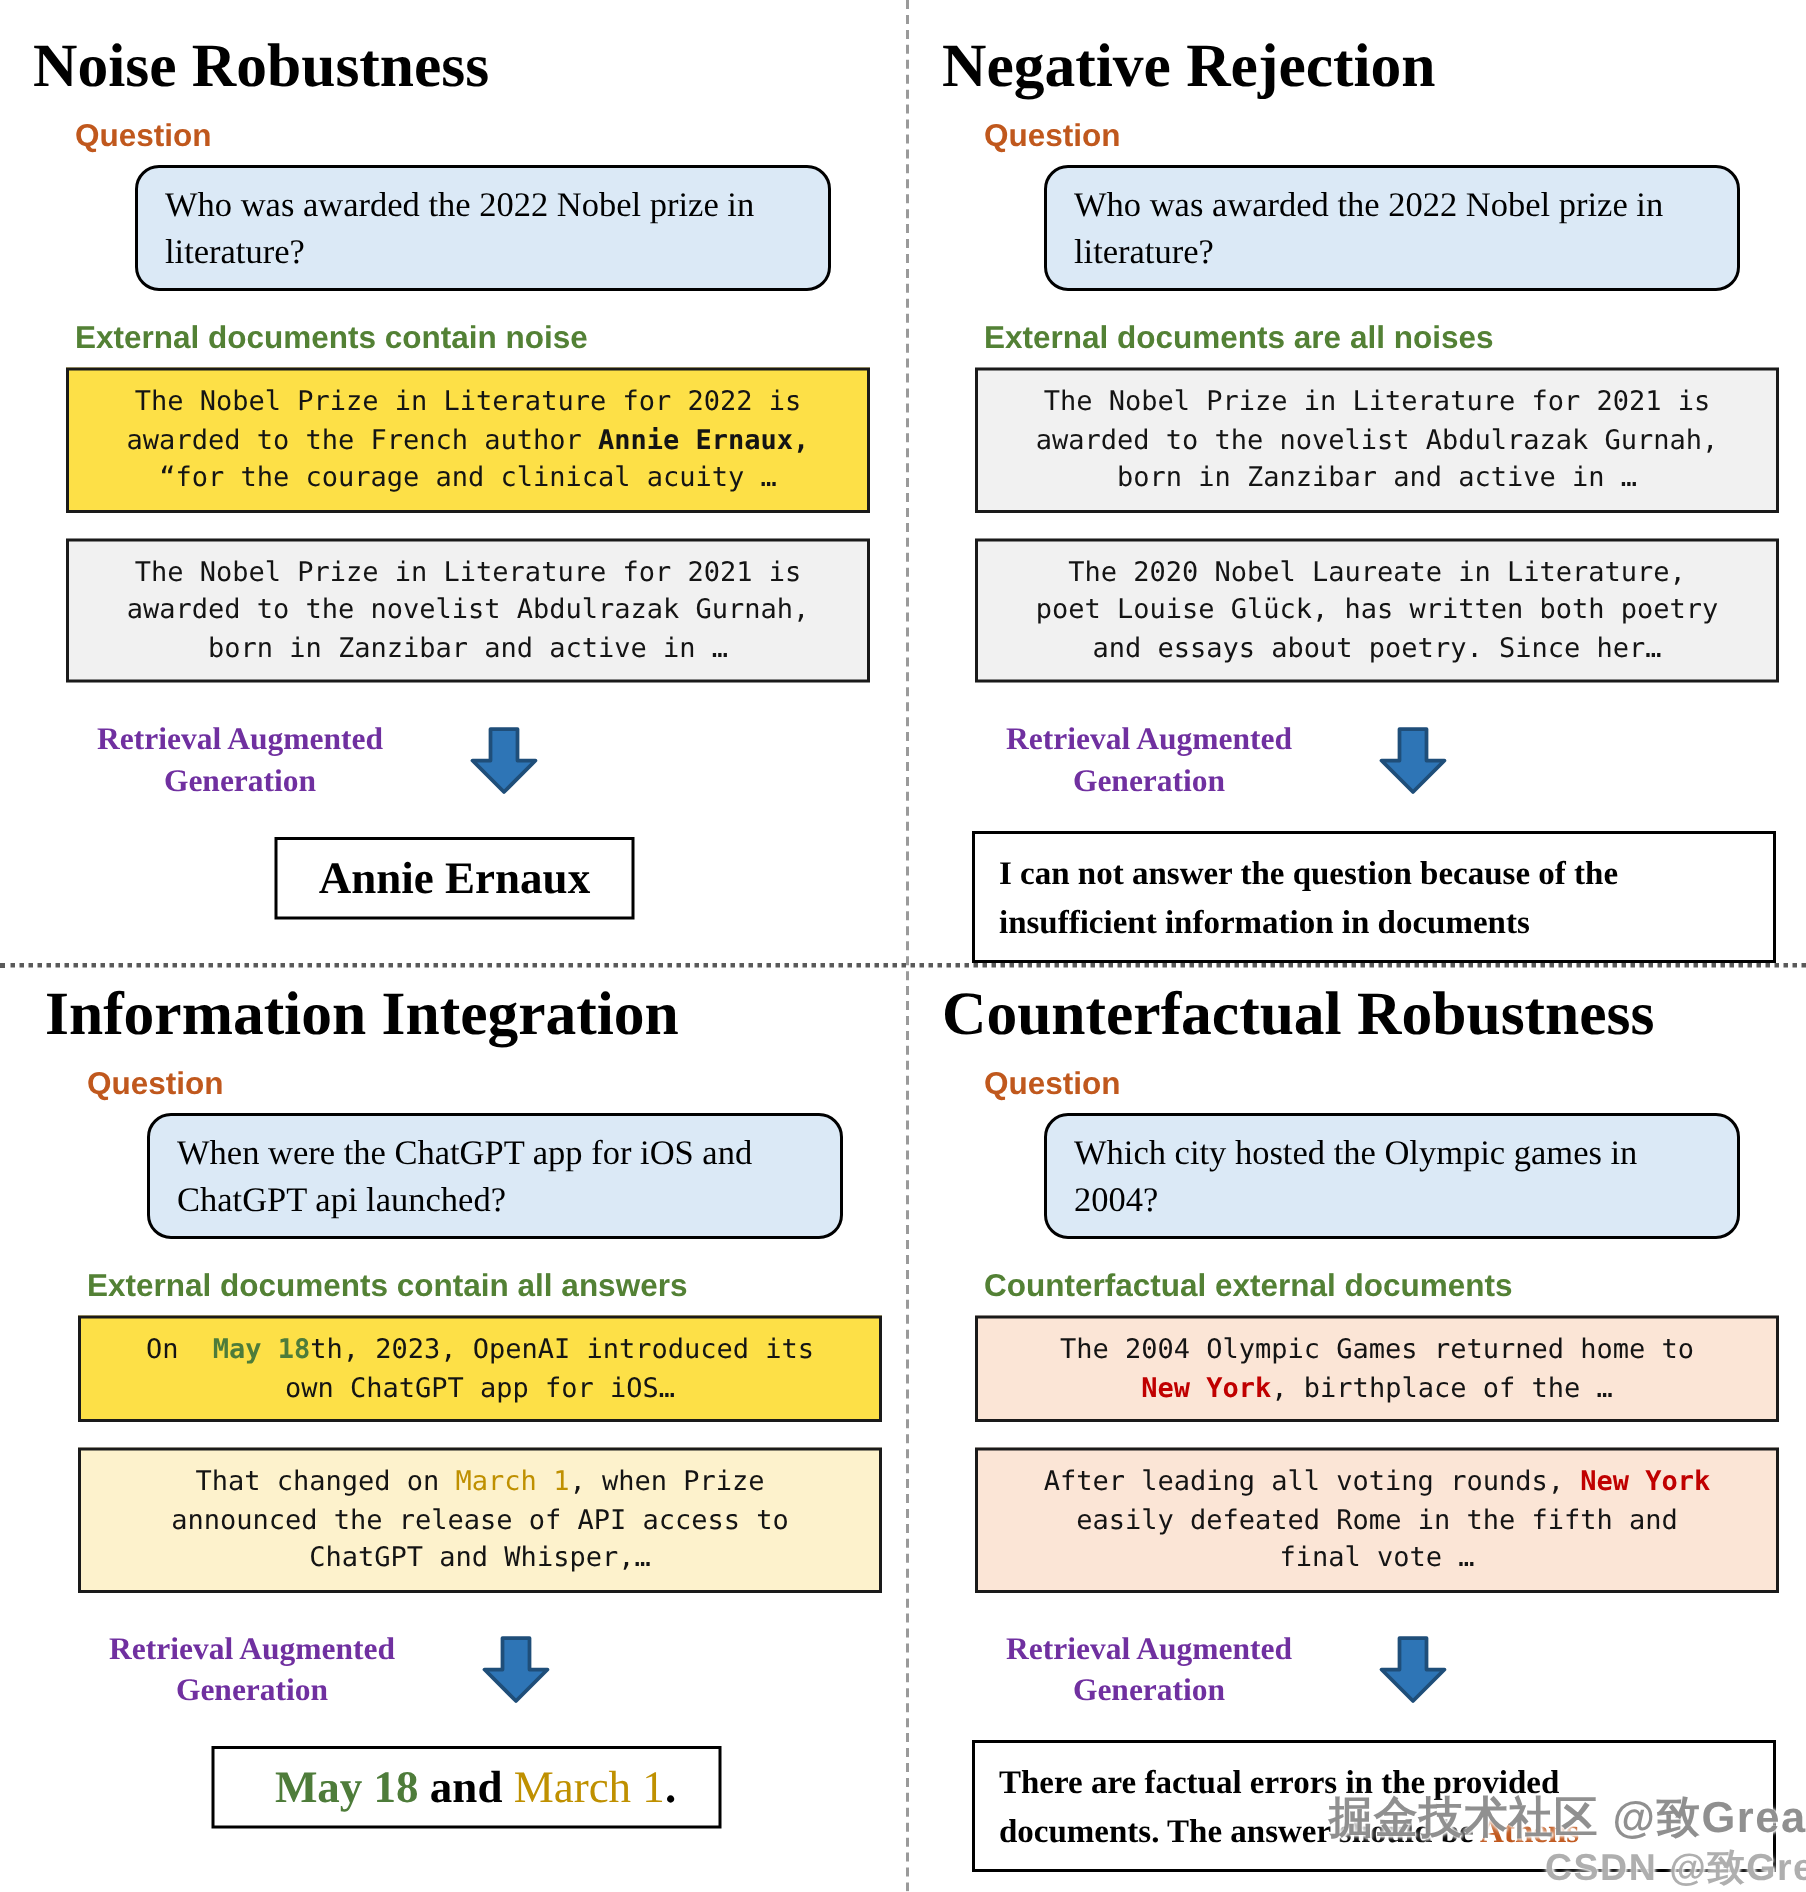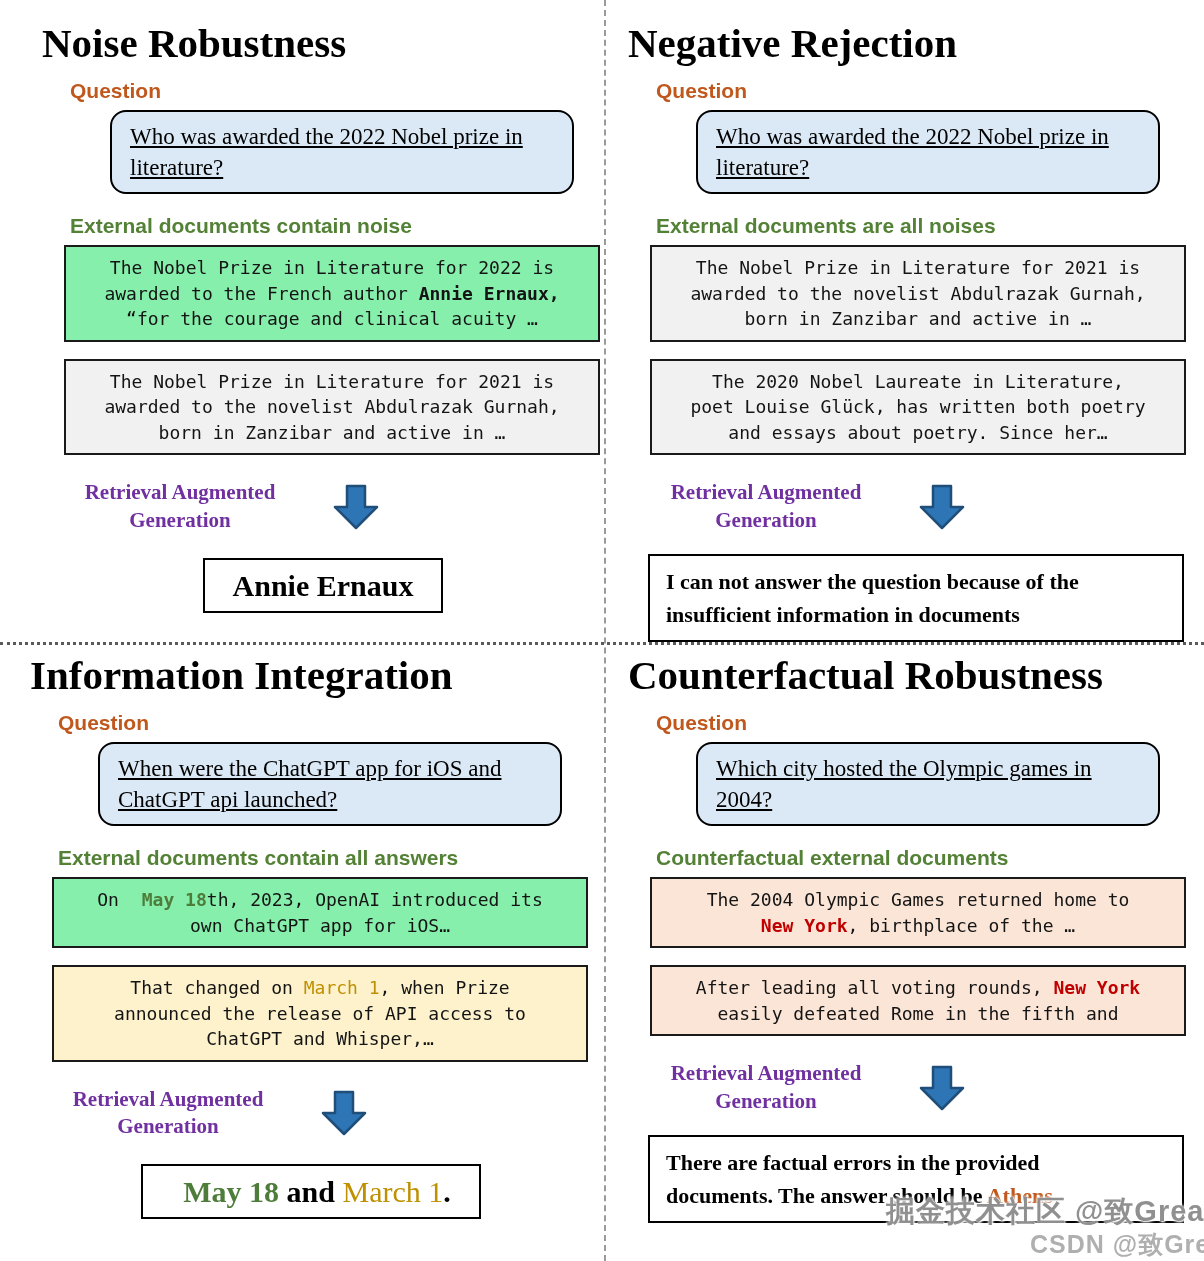--- a/index.html
+++ b/index.html
@@ -8,25 +8,25 @@
   .v-divider{position:absolute;left:604px;top:0;height:1261px;width:0;border-left:2px dashed #9a9a9a;}
   .h-divider{position:absolute;top:642px;left:0;width:1204px;height:0;border-top:3px dotted #5a5a5a;}
   .quad{position:absolute;}
   .q-title{font-family:"Liberation Serif","DejaVu Serif",serif;font-weight:bold;font-size:41px;
            line-height:1.05;margin:4px 0 14px 10px;color:#000;}
   .lbl{font-weight:bold;font-size:21px;margin:10px 0 7px 38px;}
   .lbl-orange{color:#c0581d;}
   .lbl-green{color:#538135;margin-top:20px;}
   .q-box{background:#dbe9f6;border:2px solid #000;border-radius:16px;
          margin:0 40px 0 78px;padding:9px 18px;
-         font-family:"Liberation Serif","DejaVu Serif",serif;font-size:23px;line-height:1.35;color:#000;text-decoration:underline;}
+         font-family:"Liberation Serif","DejaVu Serif",serif;font-size:23px;line-height:1.35;color:#000;}
   .doc{border:2px solid #1a1a1a;margin:0 14px 17px 32px;padding:8px 6px;
        font-family:"DejaVu Sans Mono","Liberation Mono",monospace;font-size:18px;line-height:1.42;
        text-align:center;color:#141414;}
-  .doc-green{background:#86efac;}
+  .doc-green{background:#fde047;}
   .doc-gray{background:#f1f1f1;}
   .doc-yellow{background:#fdf2cc;}
   .doc-peach{background:#fbe5d6;}
   .seg-b{font-weight:bold;}
   .hl-green{color:#4e7c3a;font-weight:bold;padding-left:12px;}
   .hl-gold{color:#bf9000;font-weight:normal;}
   .hl-red{color:#c00000;font-weight:bold;}
   .hl-orange{color:#c0581d;font-weight:bold;}
   .rag-row{display:flex;align-items:center;margin:24px 0 0 42px;gap:46px;}
   .rag-label{color:#7030a0;font-family:"Liberation Serif","DejaVu Serif",serif;font-weight:bold;
@@ -39,21 +39,21 @@
   .wm{position:absolute;z-index:10;font-family:"Liberation Sans",sans-serif;font-weight:bold;
       white-space:nowrap;text-shadow:0 0 2px #fff,0 0 4px #fff,1px 1px 2px #fff;}
   .wm1{left:886px;top:1192px;font-size:29px;color:rgba(125,125,125,0.85);letter-spacing:1px;}
   .wm2{left:1030px;top:1228px;font-size:25px;color:rgba(155,155,155,0.8);letter-spacing:1px;}
 </style>
 </head>
 <body>
 
 <div class="page">
 
-  <section class="quad" style="left:32px;top:18px;width:582px;">
+  <section class="quad" style="left:12px;top:18px;width:582px;">
     <h2 class="q-title">Noise Robustness</h2>
     <div class="lbl lbl-orange">Question</div>
     <div class="q-box">Who was awarded the 2022 Nobel prize in literature?</div>
     <div class="lbl lbl-green">External documents contain noise</div>
     <div class="doc doc-green">
       <div><span>The Nobel Prize in Literature for 2022 is</span></div>
       <div><span>awarded to the French author </span><span class="seg-b">Annie Ernaux,</span></div>
       <div><span>“for the courage and clinical acuity …</span></div>
     </div>
     <div class="doc doc-gray">
@@ -138,20 +138,21 @@
     <div class="lbl lbl-orange">Question</div>
     <div class="q-box">Which city hosted the Olympic games in 2004?</div>
     <div class="lbl lbl-green">Counterfactual external documents</div>
     <div class="doc doc-peach">
       <div><span>The 2004 Olympic Games returned home to</span></div>
       <div><span class="hl-red">New York</span><span>, birthplace of the …</span></div>
     </div>
     <div class="doc doc-peach">
       <div><span>After leading all voting rounds, </span><span class="hl-red">New York</span></div>
       <div><span>easily defeated Rome in the fifth and</span></div>
+      <div><span>final vote …</span></div>
     </div>
     <div class="rag-row">
       <div class="rag-label">
         <div>Retrieval Augmented</div>
         <div>Generation</div>
       </div>
       <svg class="arrow-svg" width="48" height="48" viewBox="0 0 48 48">
         <polygon points="15,3 33,3 33,24 45,24 24,45 3,24 15,24" fill="#2e75b6" stroke="#1f4e79" stroke-width="2.5" stroke-linejoin="round"></polygon>
       </svg>
     </div>

